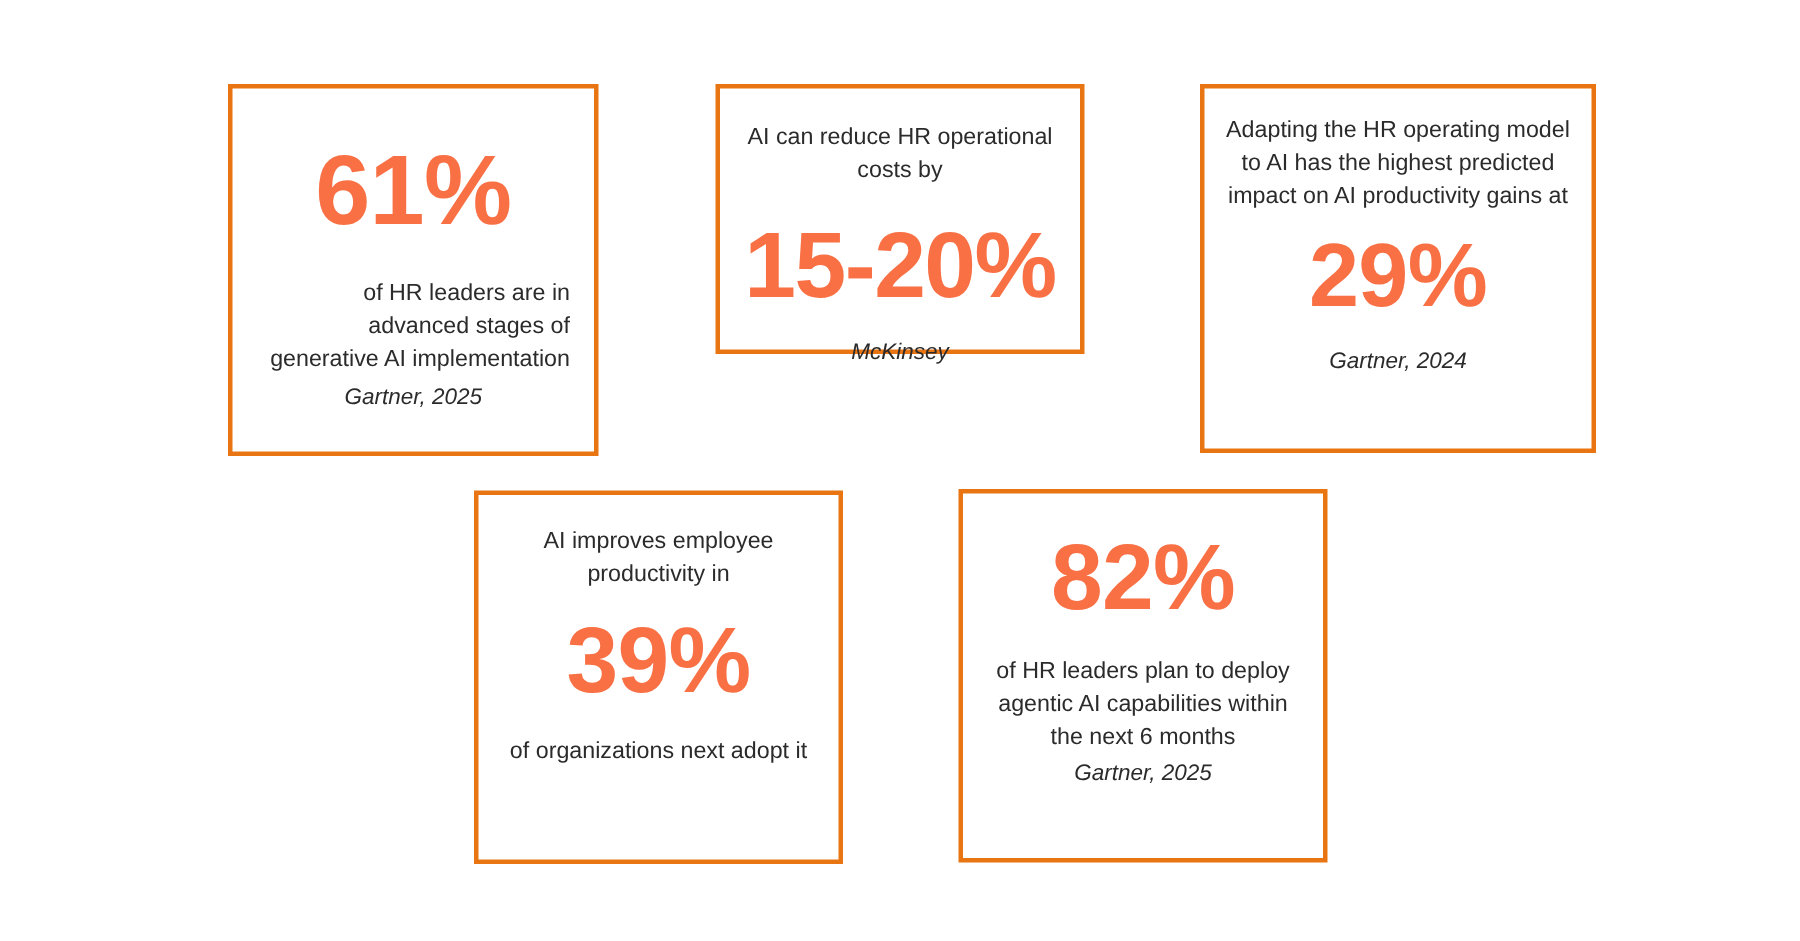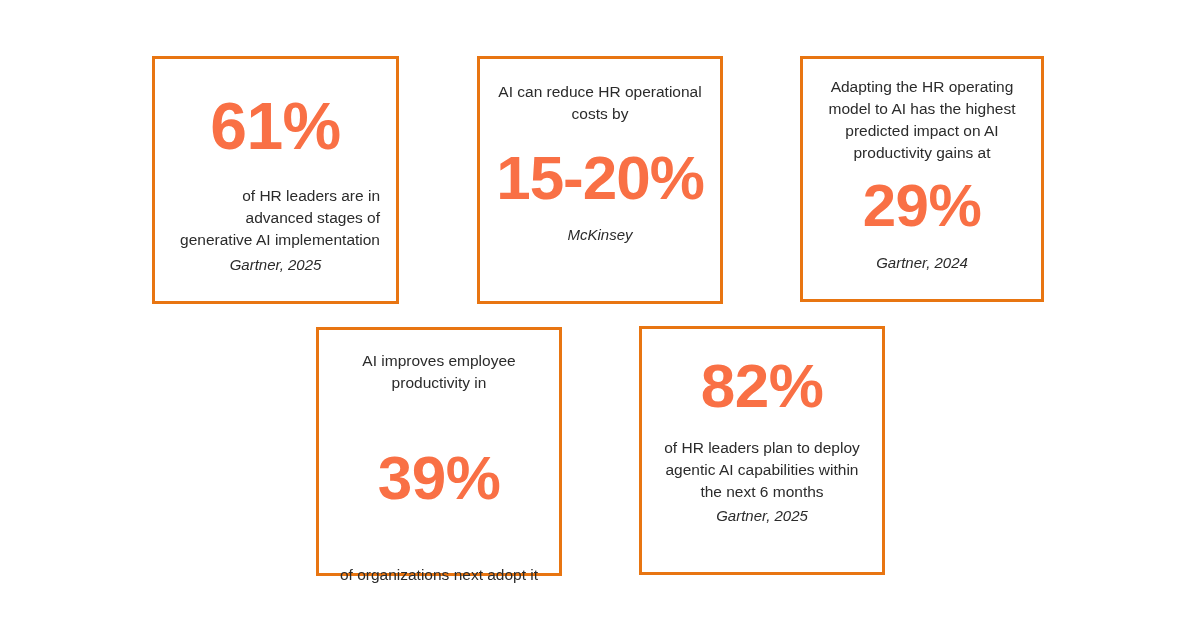--- a/index.html
+++ b/index.html
@@ -28,25 +28,25 @@
     border: 3px solid #E87511;
     background: #ffffff;
     display: flex;
     flex-direction: column;
     align-items: center;
     text-align: center;
   }
 
   
   .card-1 { left: 152px; top: 56px;  width: 247px; height: 248px; padding: 34px 16px 0; text-align: right; }
-  .card-2 { left: 477px; top: 56px;  width: 246px; height: 248px; padding: 22px 16px 0; }
-  .card-3 { left: 800px; top: 56px;  width: 244px; height: 246px; padding: 17px 12px 4px; }
+  .card-2 { left: 477px; top: 56px;  width: 246px; height: 180px; padding: 22px 16px 0; }
+  .card-3 { left: 800px; top: 56px;  width: 264px; height: 246px; padding: 17px 12px 4px; }
 
   
-  .card-4 { left: 316px; top: 327px; width: 246px; height: 249px; padding: 20px 12px 0; gap: 37px; }
+  .card-4 { left: 316px; top: 327px; width: 246px; height: 249px; padding: 20px 12px 0; }
   .card-5 { left: 639px; top: 326px; width: 246px; height: 249px; padding: 22px 14px 6px; }
 
   .big-number {
     color: #F97045;
     font-weight: bold;
     line-height: 1.0;
     letter-spacing: -0.5px;
     white-space: nowrap;
   }
   .card-1 .big-number { font-size: 66px; margin-bottom: 26px; }

